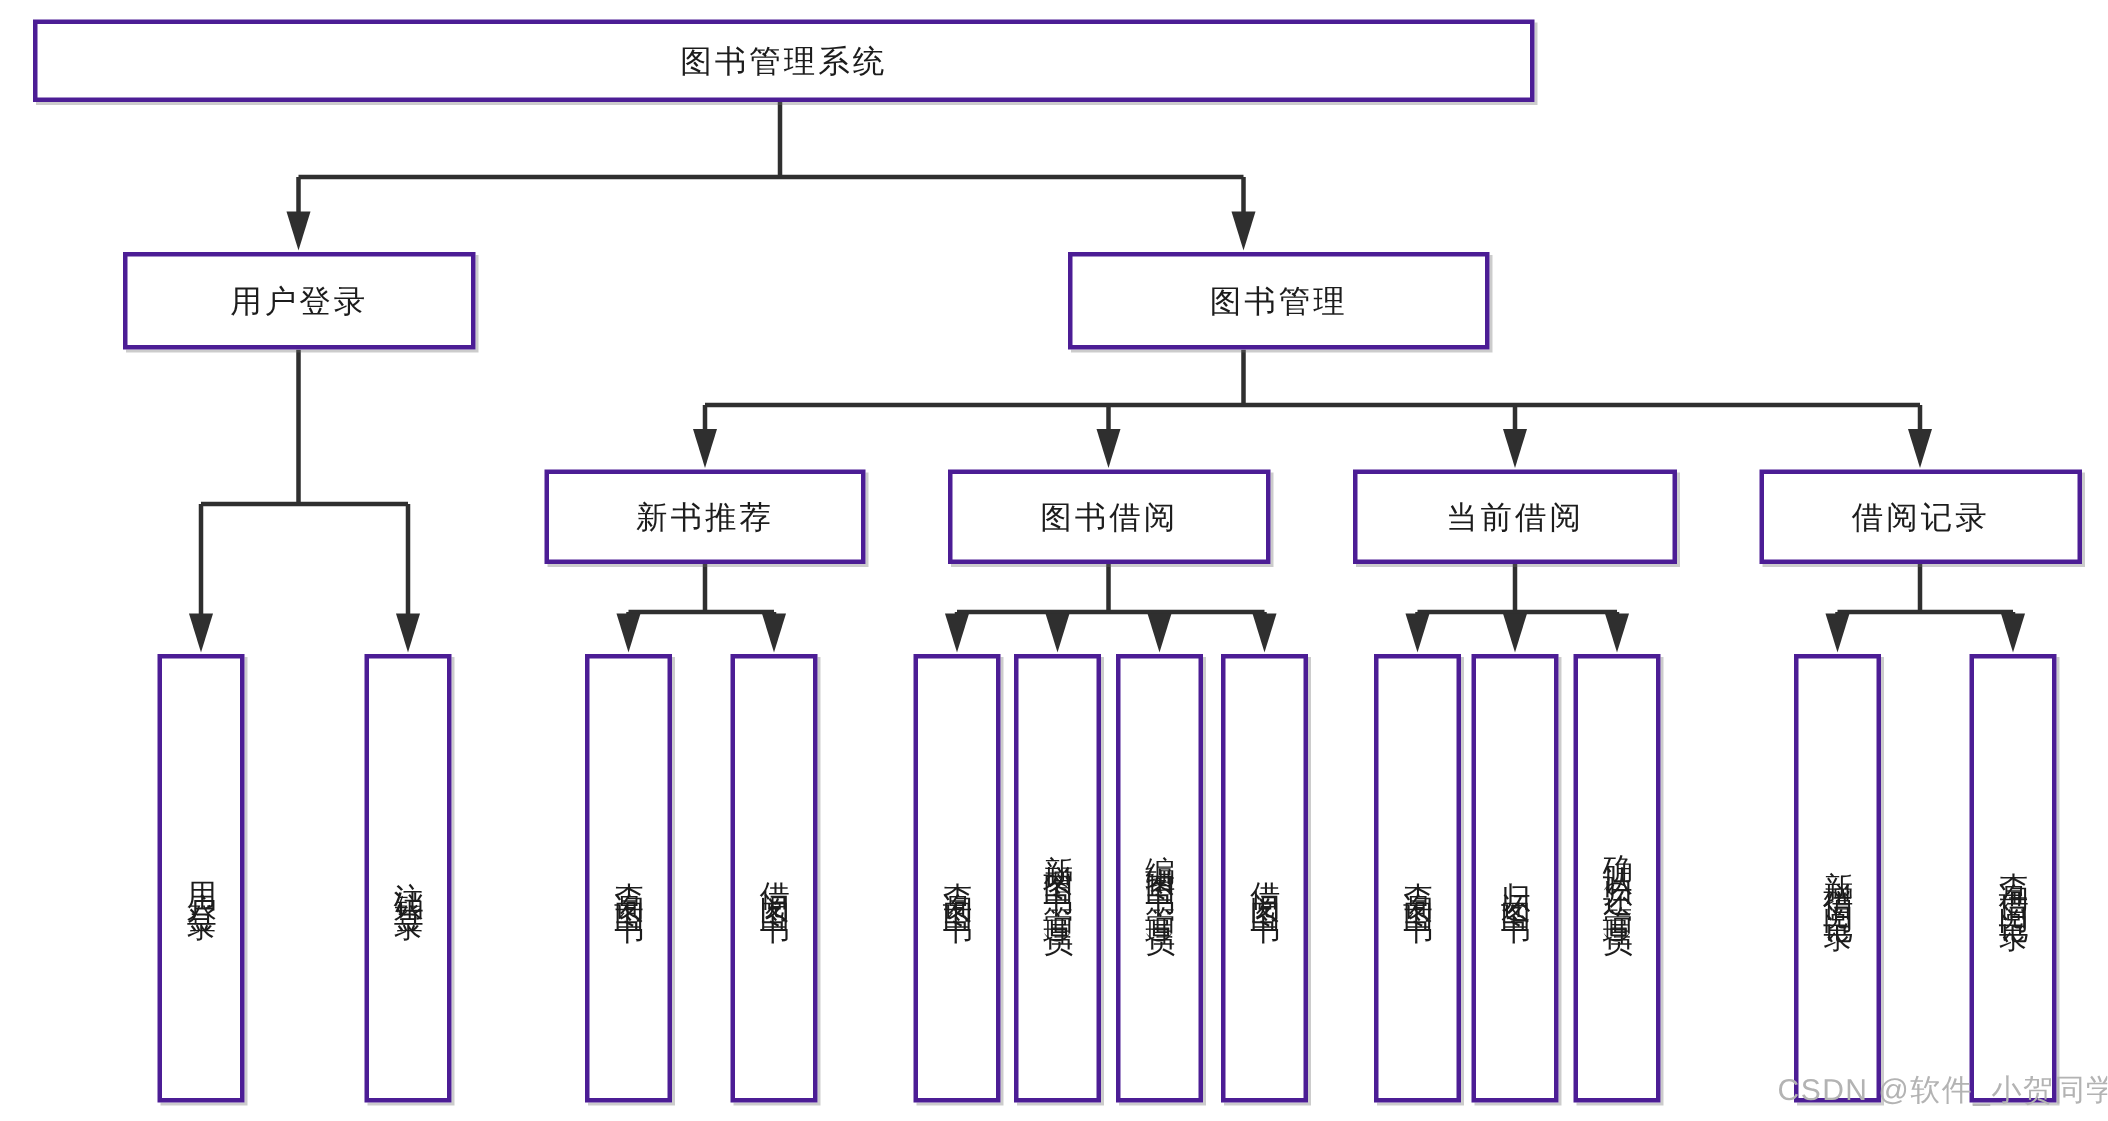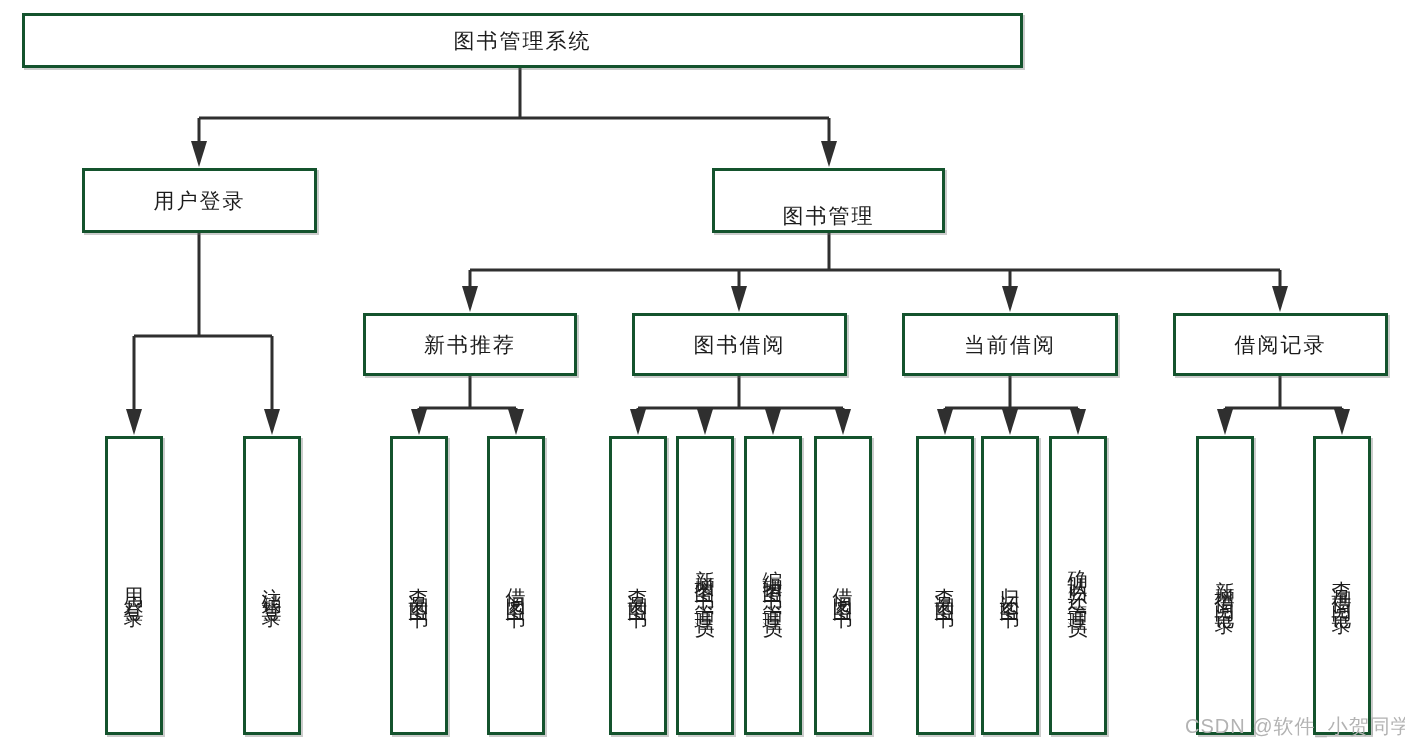--- a/index.html
+++ b/index.html
@@ -3,21 +3,21 @@
 <meta charset="utf-8">
 <style>
   html,body{margin:0;padding:0;background:#ffffff;}
   .stage{
     position:relative;width:1405px;height:747px;background:#ffffff;
     font-family:"Liberation Sans",sans-serif;overflow:hidden;
   }
   .wires{position:absolute;left:0;top:0;z-index:0;}
   .box{
     position:absolute;box-sizing:border-box;background:#ffffff;
-    border:3px solid #14532d;display:flex;align-items:center;justify-content:center;
+    border:3px solid #4c1d95;display:flex;align-items:center;justify-content:center;
     color:#1c1c1c;z-index:1;box-shadow:2px 2px 0 rgba(110,110,110,0.35);
   }
   .h-label{font-size:21px;letter-spacing:2px;white-space:nowrap;}
   .root-box{left:22px;top:13px;width:1001px;height:55px;}
   .l2-box{top:168px;height:65px;}
   .l3-box{top:313px;height:63px;}
   .leaf{top:436px;width:58px;height:299px;}
   .v-label{
     writing-mode:vertical-rl;text-orientation:mixed;
     font-size:20px;letter-spacing:7px;line-height:1;color:#1c1c1c;white-space:nowrap;
@@ -71,21 +71,21 @@
     </g>
   </svg>
 
   <div class="box root-box">
     <span class="h-label">图书管理系统</span>
   </div>
 
   <div class="box l2-box" style="left:82px;width:235px;">
     <span class="h-label">用户登录</span>
   </div>
-  <div class="box l2-box" style="left:712px;width:233px;align-items:flex-end;">
+  <div class="box l2-box" style="left:712px;width:281px;">
     <span class="h-label">图书管理</span>
   </div>
 
   <div class="box l3-box" style="left:363px;width:214px;">
     <span class="h-label">新书推荐</span>
   </div>
   <div class="box l3-box" style="left:632px;width:215px;text-align:right;">
     <span class="h-label">图书借阅</span>
   </div>
   <div class="box l3-box" style="left:902px;width:216px;">

